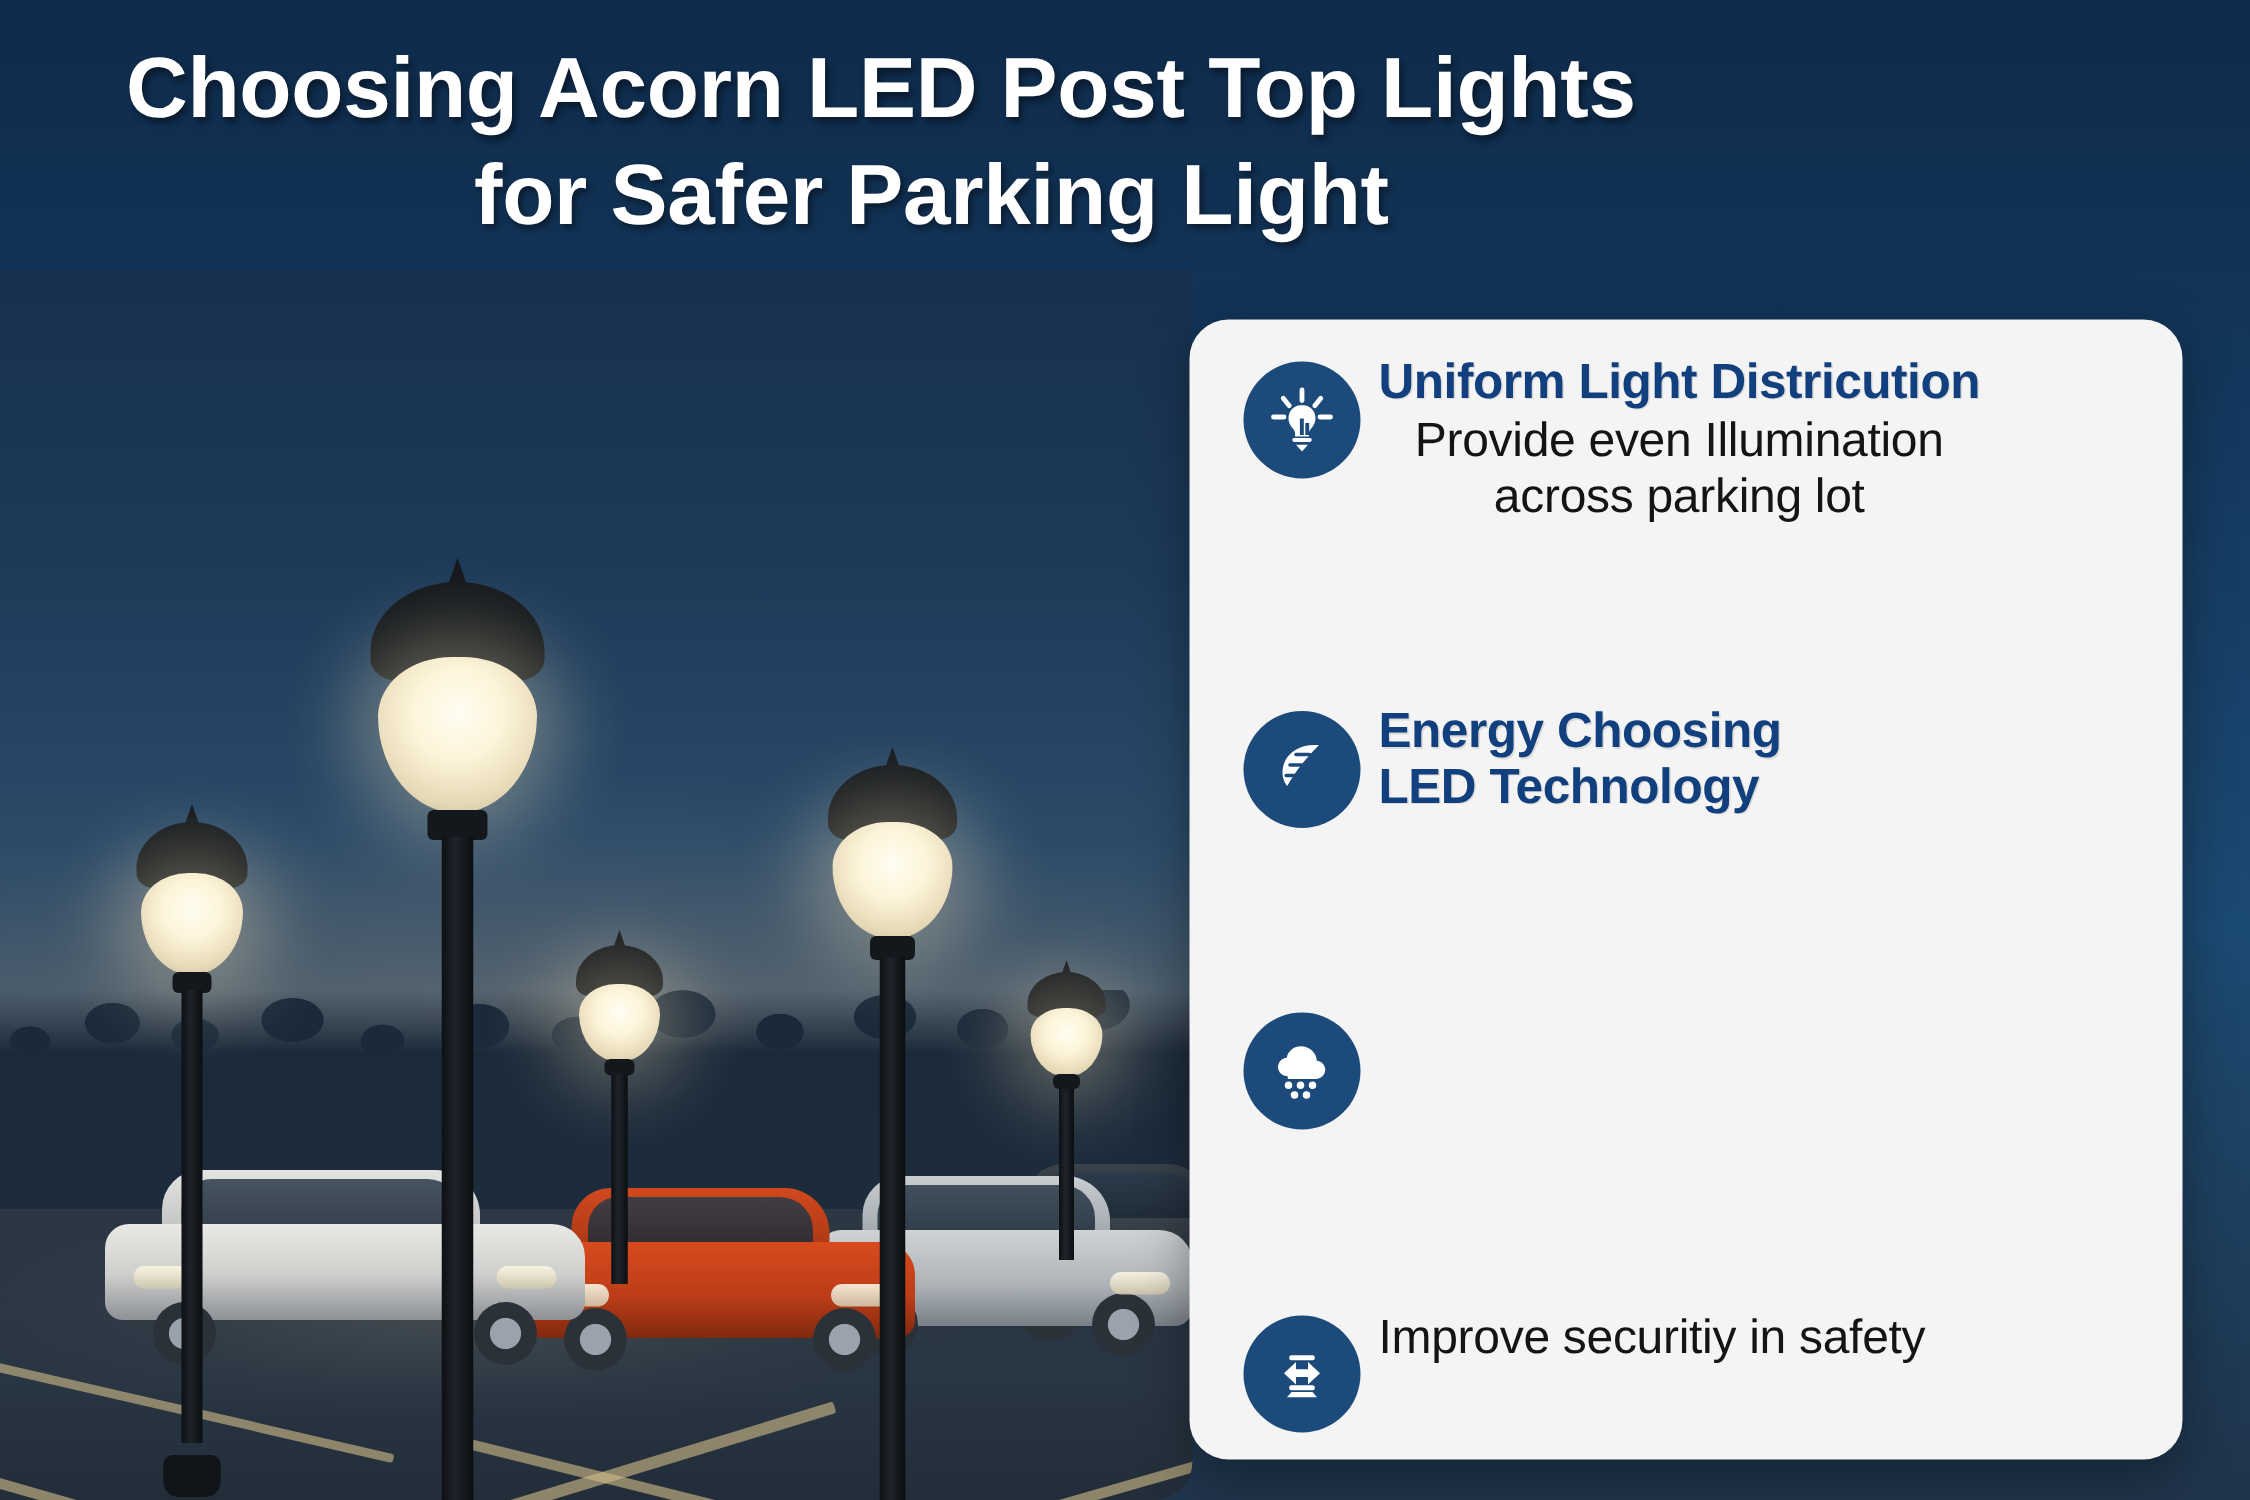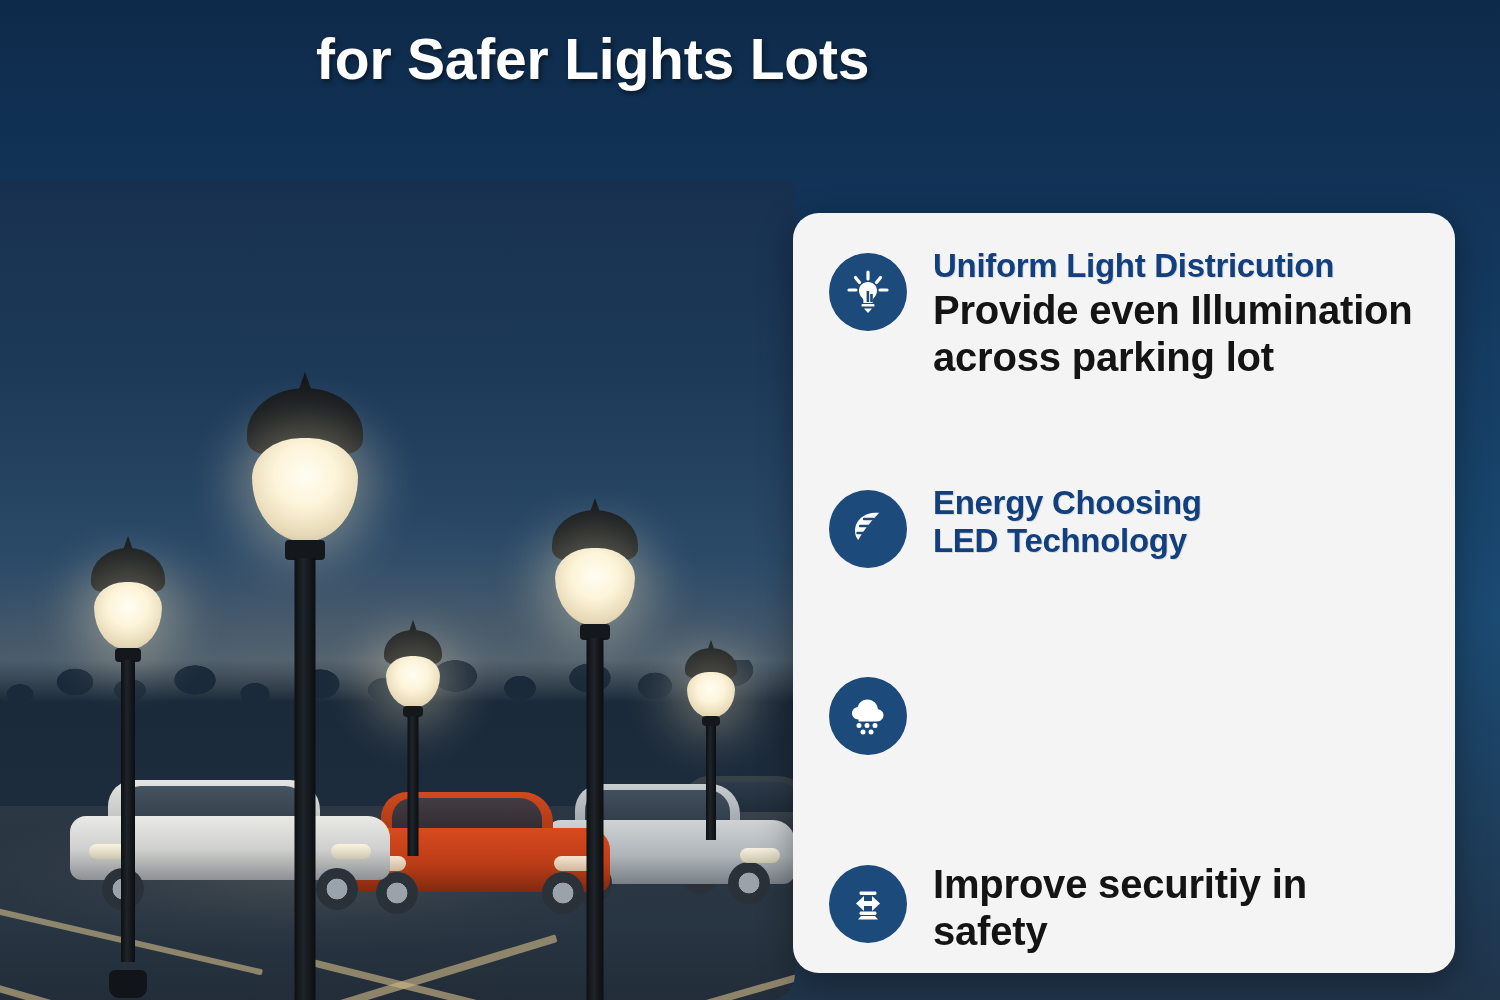--- a/index.html
+++ b/index.html
@@ -215,22 +215,21 @@
     z-index: 20;
     padding: 22px 26px 18px 36px;
     box-sizing: border-box;
     display: flex;
     flex-direction: column;
     justify-content: space-between;
   }
   .feature {
     display: flex;
     align-items: flex-start;
-    gap: 26px;
-    margin-top: 12px;
+    gap: 12px;
   }
   .feature-icon {
     flex: 0 0 auto;
     width: 78px;
     height: 78px;
     border-radius: 50%;
     background: #1c4a7a;
     display: flex;
     align-items: center;
     justify-content: center;
@@ -242,26 +241,27 @@
     color: #123f7d;
     font-size: 33px;
     font-weight: bold;
     line-height: 1.14;
     letter-spacing: -0.3px;
     white-space: pre-line;
     text-shadow: 1px 1px 0 rgba(0,0,0,0.10);
   }
   .feature-desc {
     color: #141414;
-    font-size: 40px;
-    font-weight: bold;
+    font-size: 32px;
+    font-weight: normal;
     line-height: 1.18;
     letter-spacing: -0.2px;
     margin-top: 2px;
     white-space: pre-line;
+    text-align: center;
   }
 </style>
 </head>
 <body>
 
 <div id="stage">
 
   <div class="photo">
     <div class="sky"></div>
     <div class="treeline"></div>
@@ -341,21 +341,22 @@
     <div class="lamppost" id="lamp-main">
       <div class="finial"></div>
         <div class="crown"></div>
         <div class="globe"></div>
       <div class="collar"></div>
         <div class="pole"></div>
     </div>
   </div>
 
   <div id="title">
-    <span class="line2">for Safer Lights Lots</span>
+    <span>Choosing Acorn LED Post Top Lights</span>
+    <span class="line2">for Safer Parking Light</span>
   </div>
 
   <div id="panel">
 
     <div class="feature">
       <div class="feature-icon">
         <svg width="46" height="46" viewBox="0 0 46 46" fill="none">
           <g stroke="#ffffff" stroke-width="3.2" stroke-linecap="round">
             <line x1="23" y1="3" x2="23" y2="10"></line>
             <line x1="10.5" y1="8.5" x2="14.5" y2="13.5"></line>

